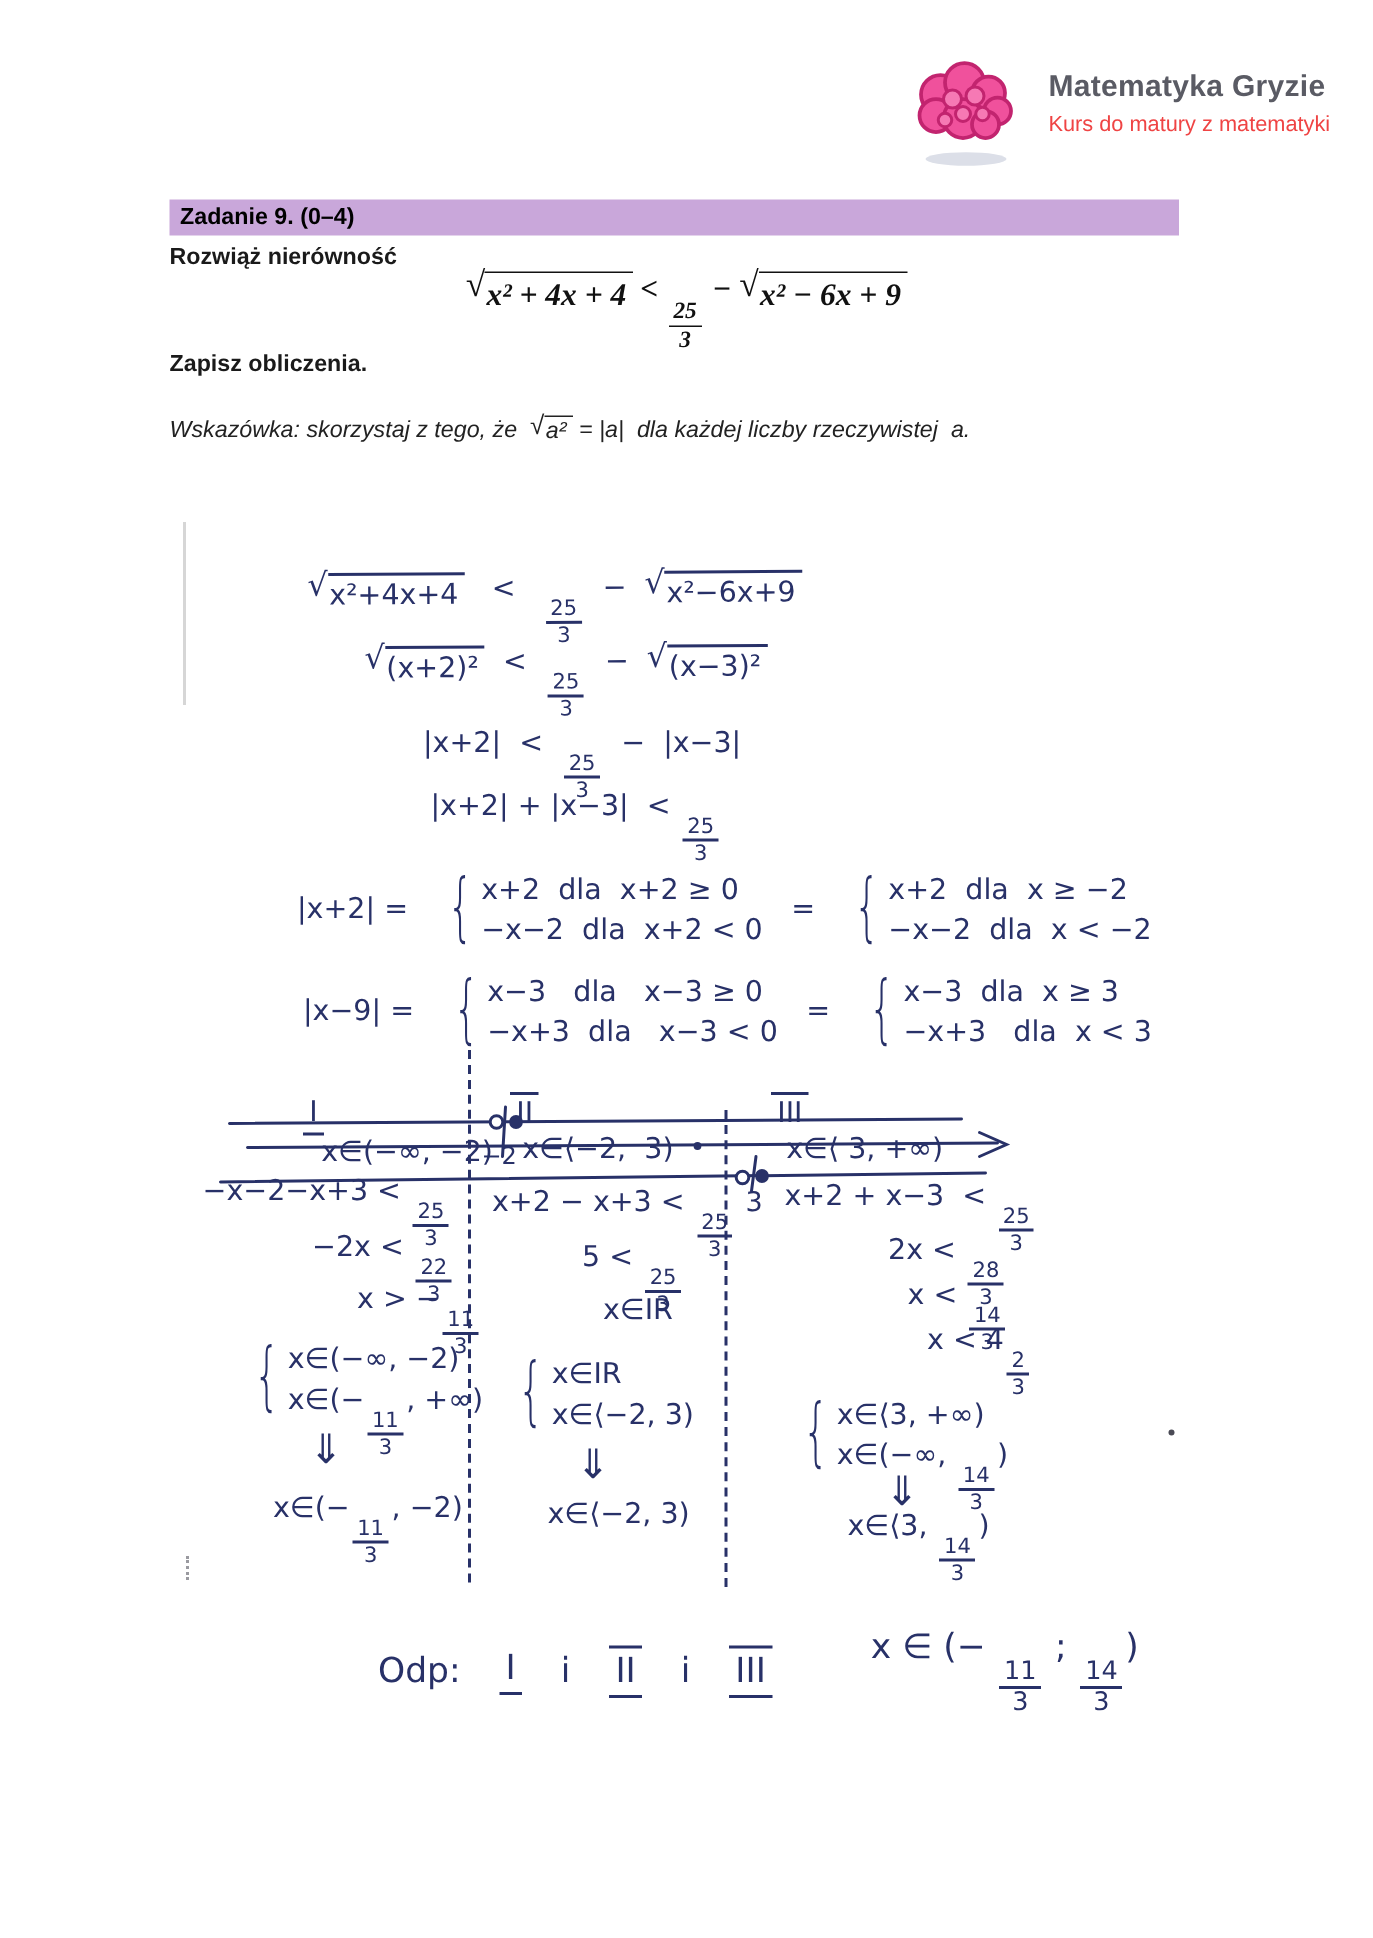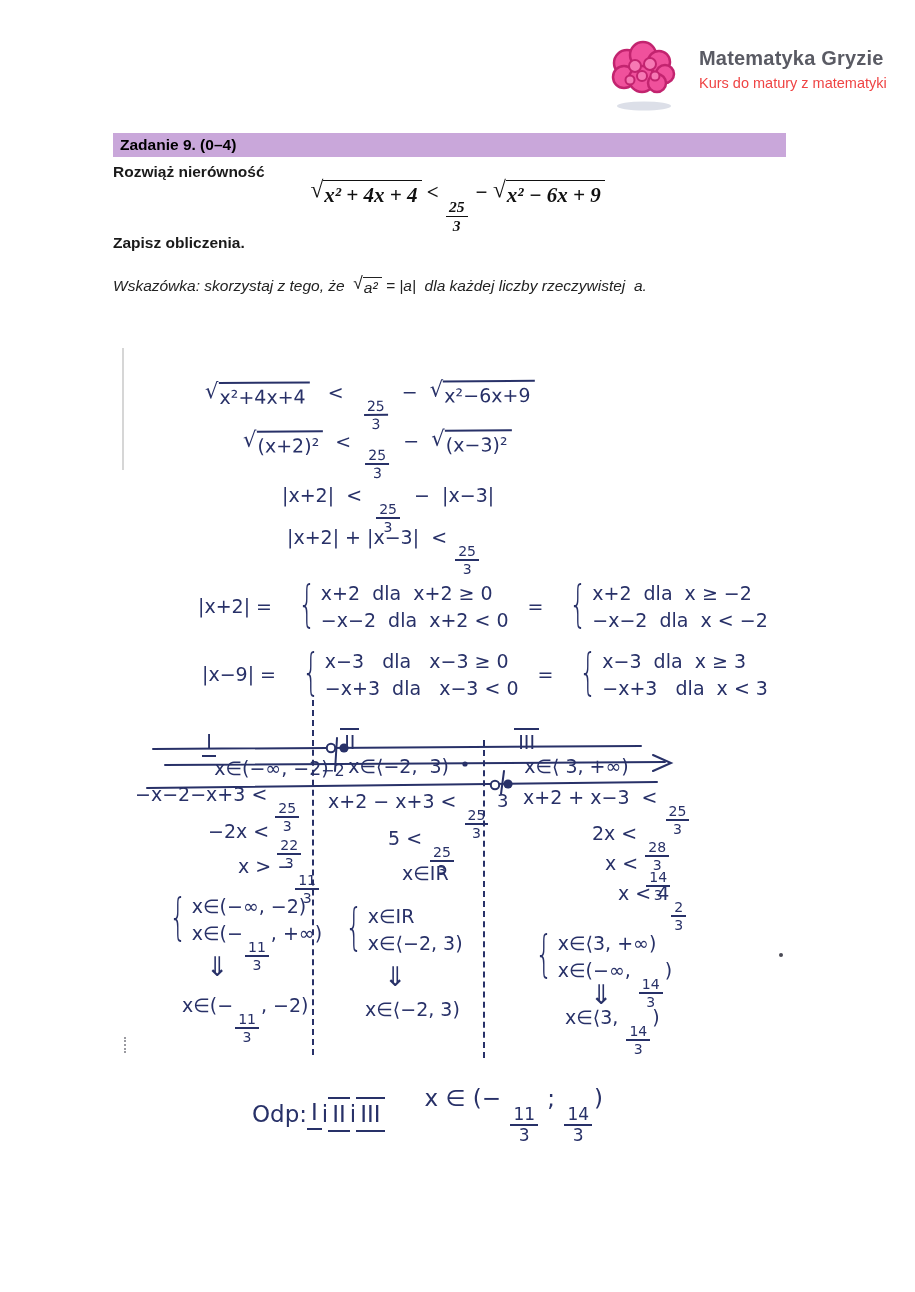--- a/index.html
+++ b/index.html
@@ -207,21 +207,21 @@
       <span>x∈⟨3, +∞)</span>
       <span>x∈(−∞, <span class="fr"><span class="nu">14</span><span class="de">3</span></span>)</span>
     </span>
   </div>
   <div class="hw arrow-dn" style="left:590px;top:978px;">⇓</div>
   <div class="hw" style="left:565px;top:1006px;">x∈⟨3, <span class="fr"><span class="nu">14</span><span class="de">3</span></span>)</div>
 
   <div class="speck1"></div>
   <div class="speck2"></div>
 
-  <div class="hw big" style="left:252px;top:1084px;display:flex;align-items:center;">
+  <div class="hw big" style="left:252px;top:1084px;display:flex;align-items:center;gap:26px;">
     <span>Odp:</span>
     <span class="rn">I</span>
     <span>i</span>
     <span class="rn-both">II</span>
     <span>i</span>
     <span class="rn-both">III</span>
     <span style="margin-left:40px;">x ∈ (− <span class="fr"><span class="nu">11</span><span class="de">3</span></span> ; <span class="fr"><span class="nu">14</span><span class="de">3</span></span>)</span>
   </div>
 
 </div>

